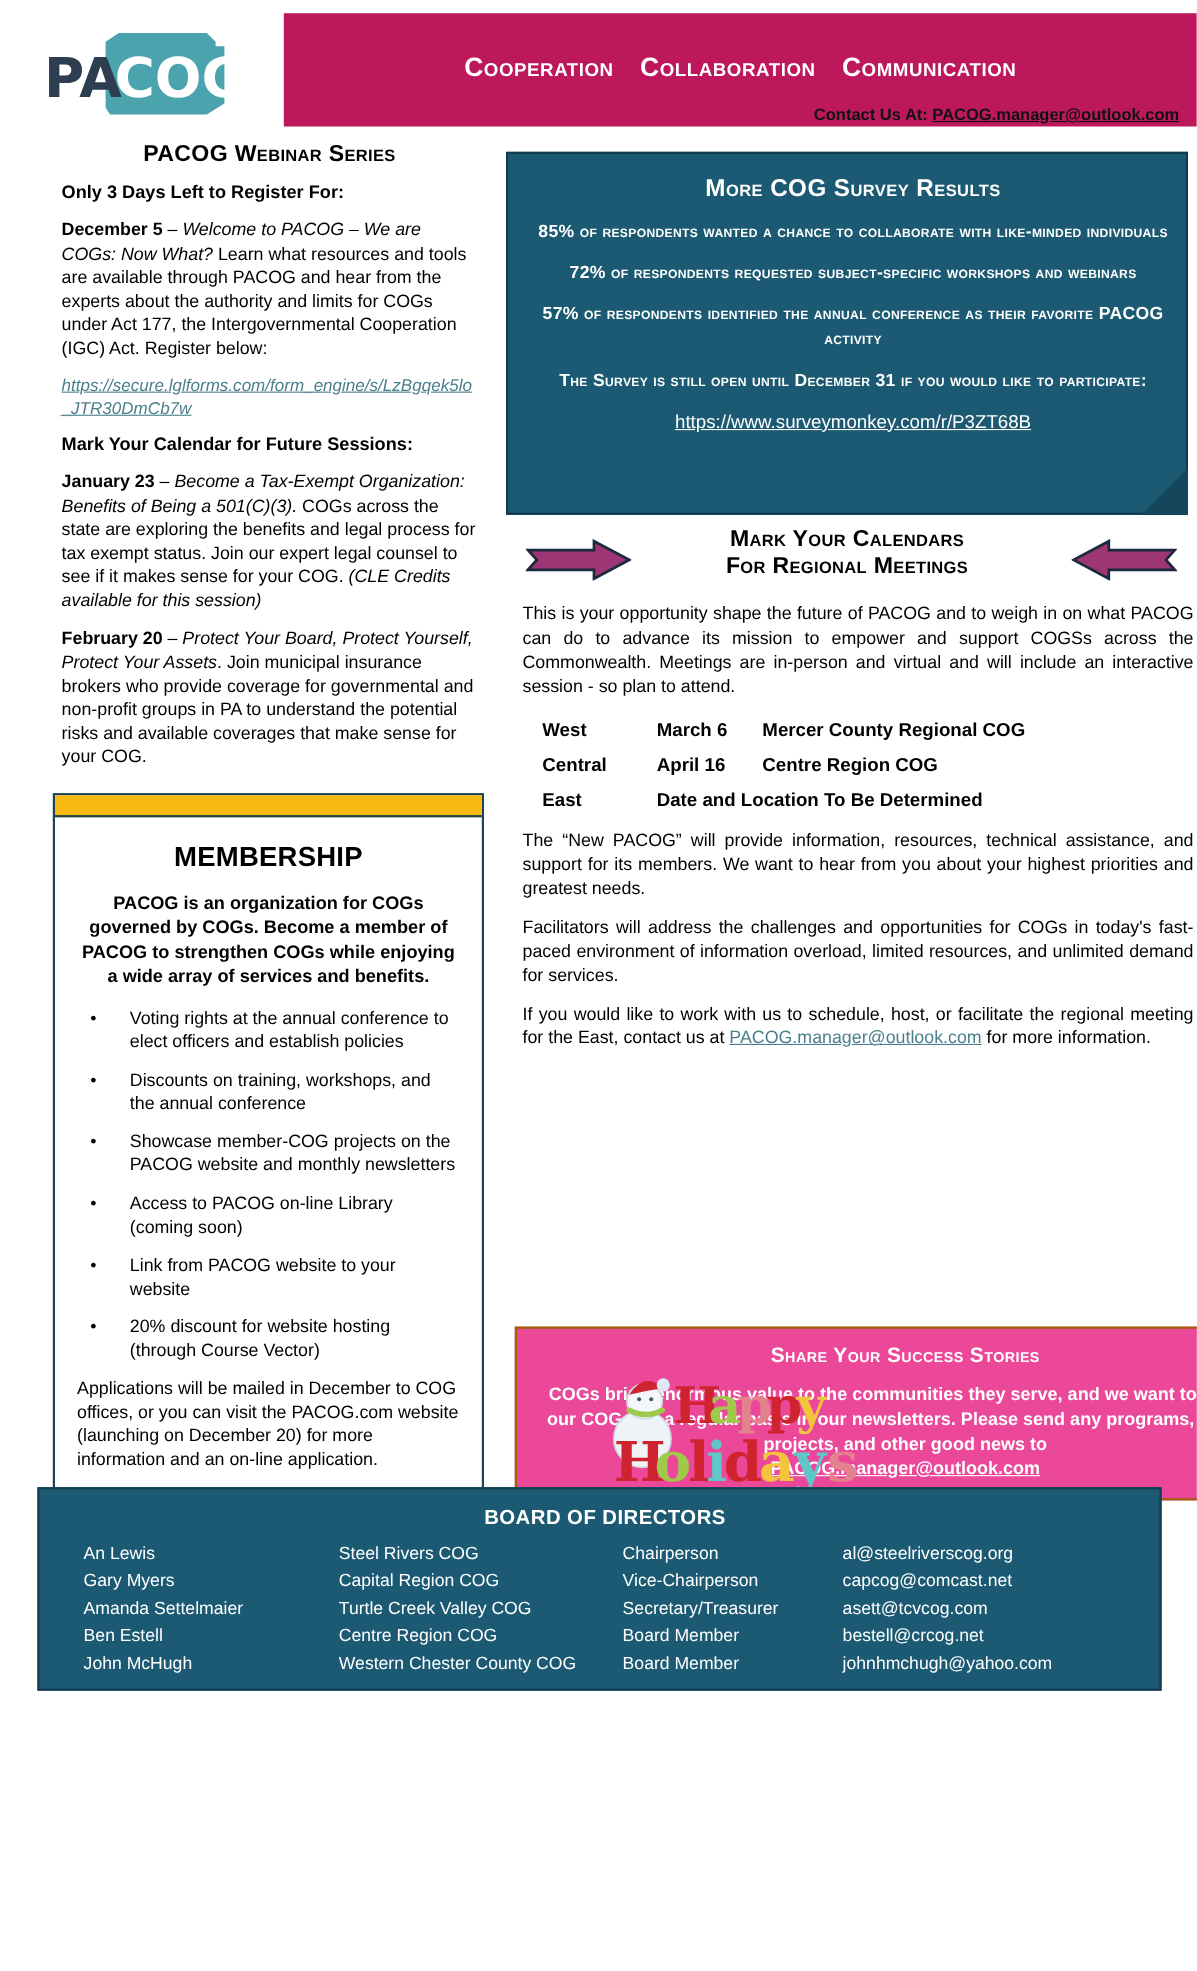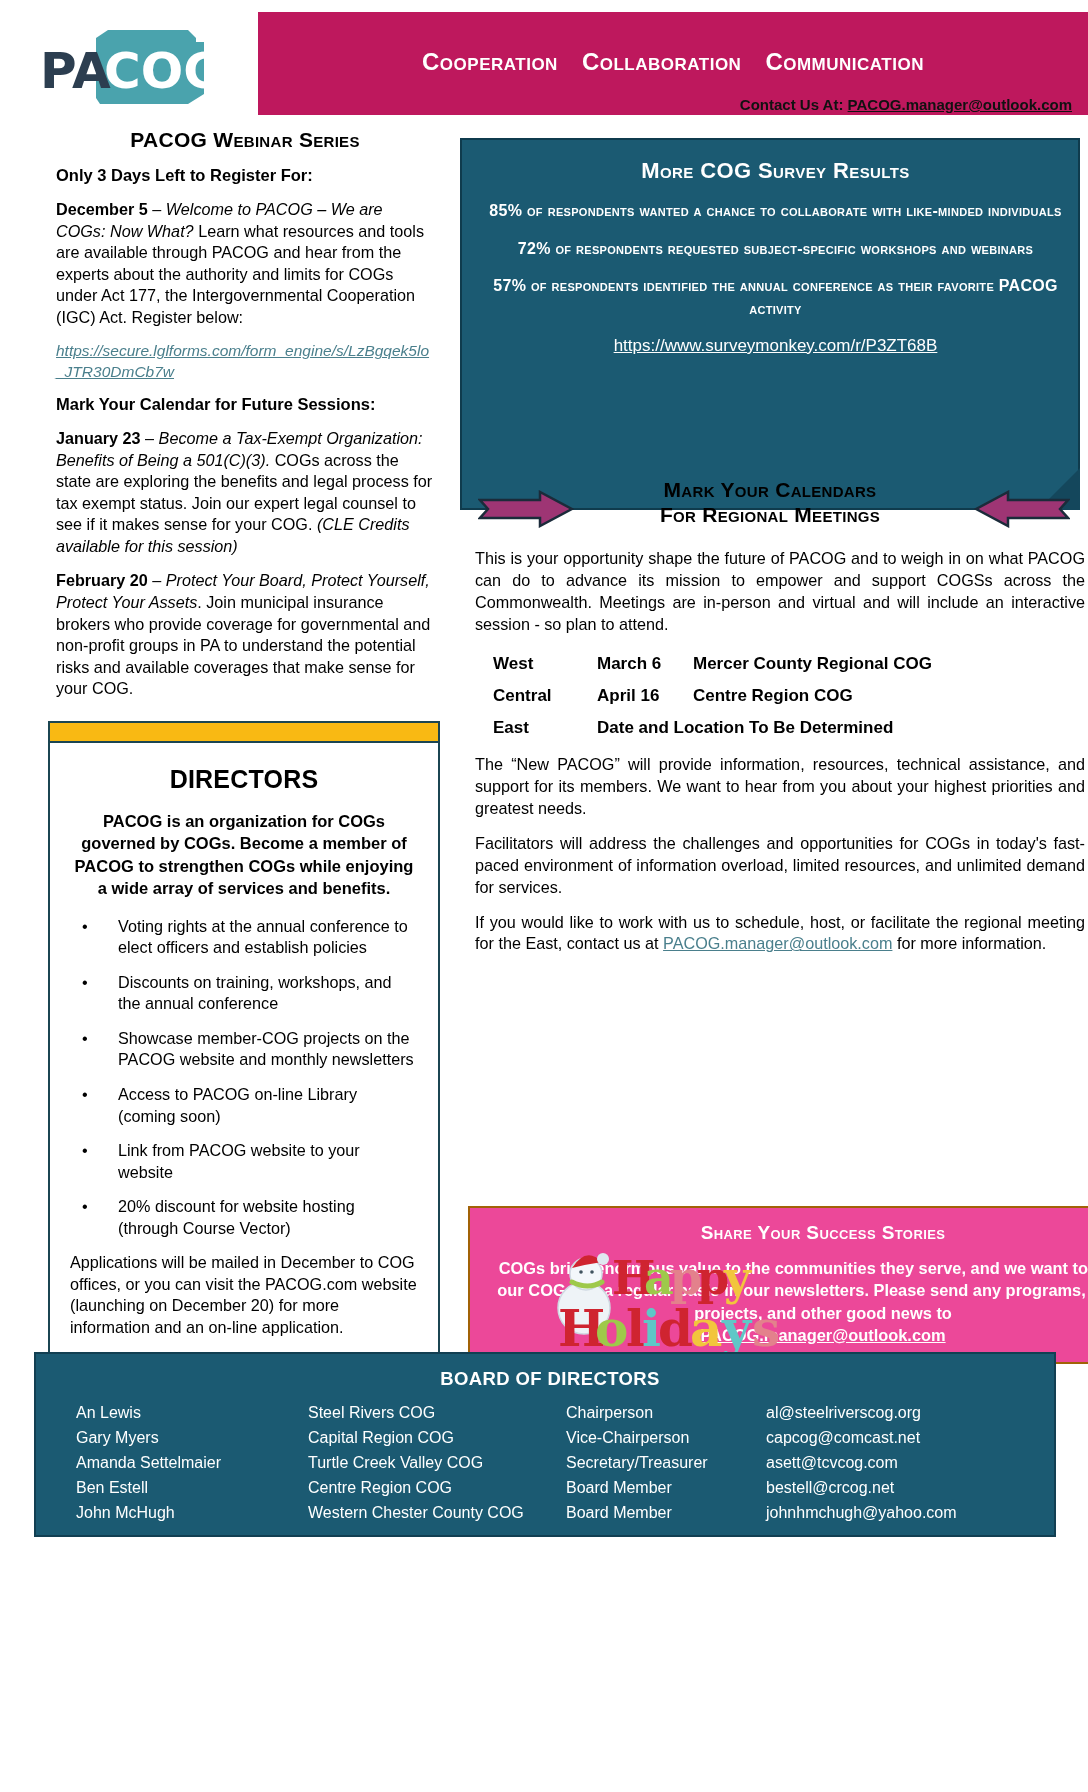--- a/index.html
+++ b/index.html
@@ -62,21 +62,21 @@
   }
   .mb-list{list-style:none;margin:0 0 10px 0;padding:0;}
   .mb-list li{
     position:relative;padding-left:48px;font-size:16.2px;line-height:1.33;
     margin-bottom:13px;
   }
   .mb-list li .bullet{position:absolute;left:12px;top:0;}
   .mb-foot{font-size:16.2px;line-height:1.33;margin:0 0 4px 0;}
   
   .survey-box{
-    position:absolute;left:460px;top:138px;width:620px;height:372px;
+    position:absolute;left:460px;top:138px;width:620px;height:330px;
     background:#1b5a72;border:2px solid #0f3b4d;box-sizing:border-box;
     color:#fff;padding:16px 15px 10px 26px;
   }
   .survey-box .fold{
     position:absolute;right:-2px;bottom:-2px;width:0;height:0;
     border-left:42px solid transparent;border-bottom:42px solid #14475c;
   }
   .survey-title{
     text-align:center;font-weight:bold;font-size:22px;margin:2px 0 16px 0;
     font-variant:small-caps;letter-spacing:.4px;
@@ -178,40 +178,41 @@
     <b>January 23</b><span> – </span><i>Become a Tax-Exempt Organization: Benefits of Being a 501(C)(3).</i><span> COGs across the state are exploring the benefits and legal process for tax exempt status. Join our expert legal counsel to see if it makes sense for your COG. </span><i>(CLE Credits available for this session)</i>
   </p>
   <p class="para">
     <b>February 20</b><span> – </span><i>Protect Your Board, Protect Yourself, Protect Your Assets</i><span>. Join municipal insurance brokers who provide coverage for governmental and non-profit groups in PA to understand the potential risks and available coverages that make sense for your COG.</span>
   </p>
 </div>
 
 <div class="membership">
   <div class="mb-bar"></div>
   <div class="mb-body">
-    <div class="mb-title">DIRECTORS</div>
+    <div class="mb-title">MEMBERSHIP</div>
     <div class="mb-intro">PACOG is an organization for COGs governed by COGs. Become a member of PACOG to strengthen COGs while enjoying a wide array of services and benefits.</div>
     <ul class="mb-list">
       <li><span class="bullet">•</span><span>Voting rights at the annual conference to elect officers and establish policies</span></li>
       <li><span class="bullet">•</span><span>Discounts on training, workshops, and the annual conference</span></li>
       <li><span class="bullet">•</span><span>Showcase member-COG projects on the PACOG website and monthly newsletters</span></li>
       <li><span class="bullet">•</span><span>Access to PACOG on-line Library (coming soon)</span></li>
       <li><span class="bullet">•</span><span>Link from PACOG website to your website</span></li>
       <li><span class="bullet">•</span><span>20% discount for website hosting (through Course Vector)</span></li>
     </ul>
     <div class="mb-foot">Applications will be mailed in December to COG offices, or you can visit the PACOG.com website (launching on December 20) for more information and an on-line application.</div>
   </div>
   <div class="mb-bar bottom"></div>
 </div>
 
 <div class="survey-box">
   <div class="survey-title">More COG Survey Results</div>
   <div class="survey-item">85% of respondents wanted a chance to collaborate with like-minded individuals</div>
   <div class="survey-item">72% of respondents requested subject-specific workshops and webinars</div>
   <div class="survey-item">57% of respondents identified the annual conference as their favorite PACOG activity</div>
+  <div class="survey-item">The Survey is still open until December 31 if you would like to participate:</div>
   <div class="survey-link">
     <a href="#">https://www.surveymonkey.com/r/P3ZT68B</a>
   </div>
   <div class="fold"></div>
 </div>
 
 <div class="mark-head">
   <div class="arrow left">
     <svg width="96" height="38" viewBox="0 0 96 38" xmlns="http://www.w3.org/2000/svg" aria-hidden="true">
       <polygon points="2,10 62,10 62,2 94,19 62,36 62,28 2,28 10,19" fill="#9e3574" stroke="#1b2b3a" stroke-width="2.5"></polygon>

